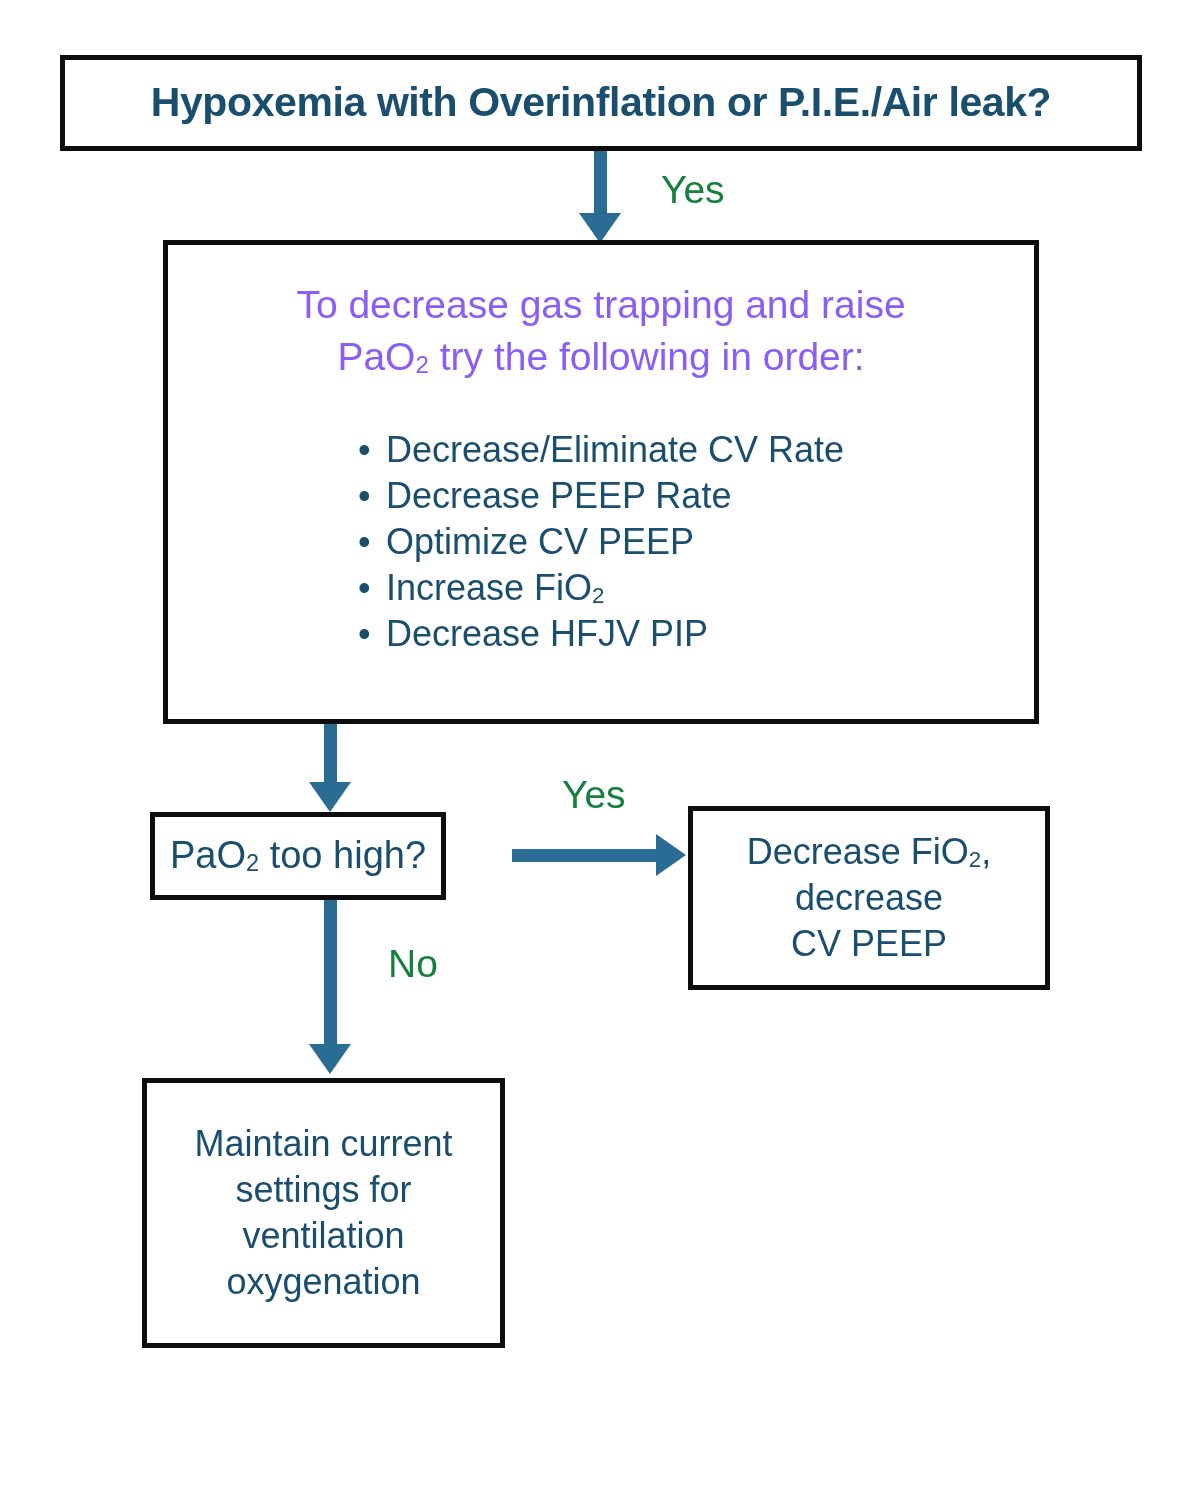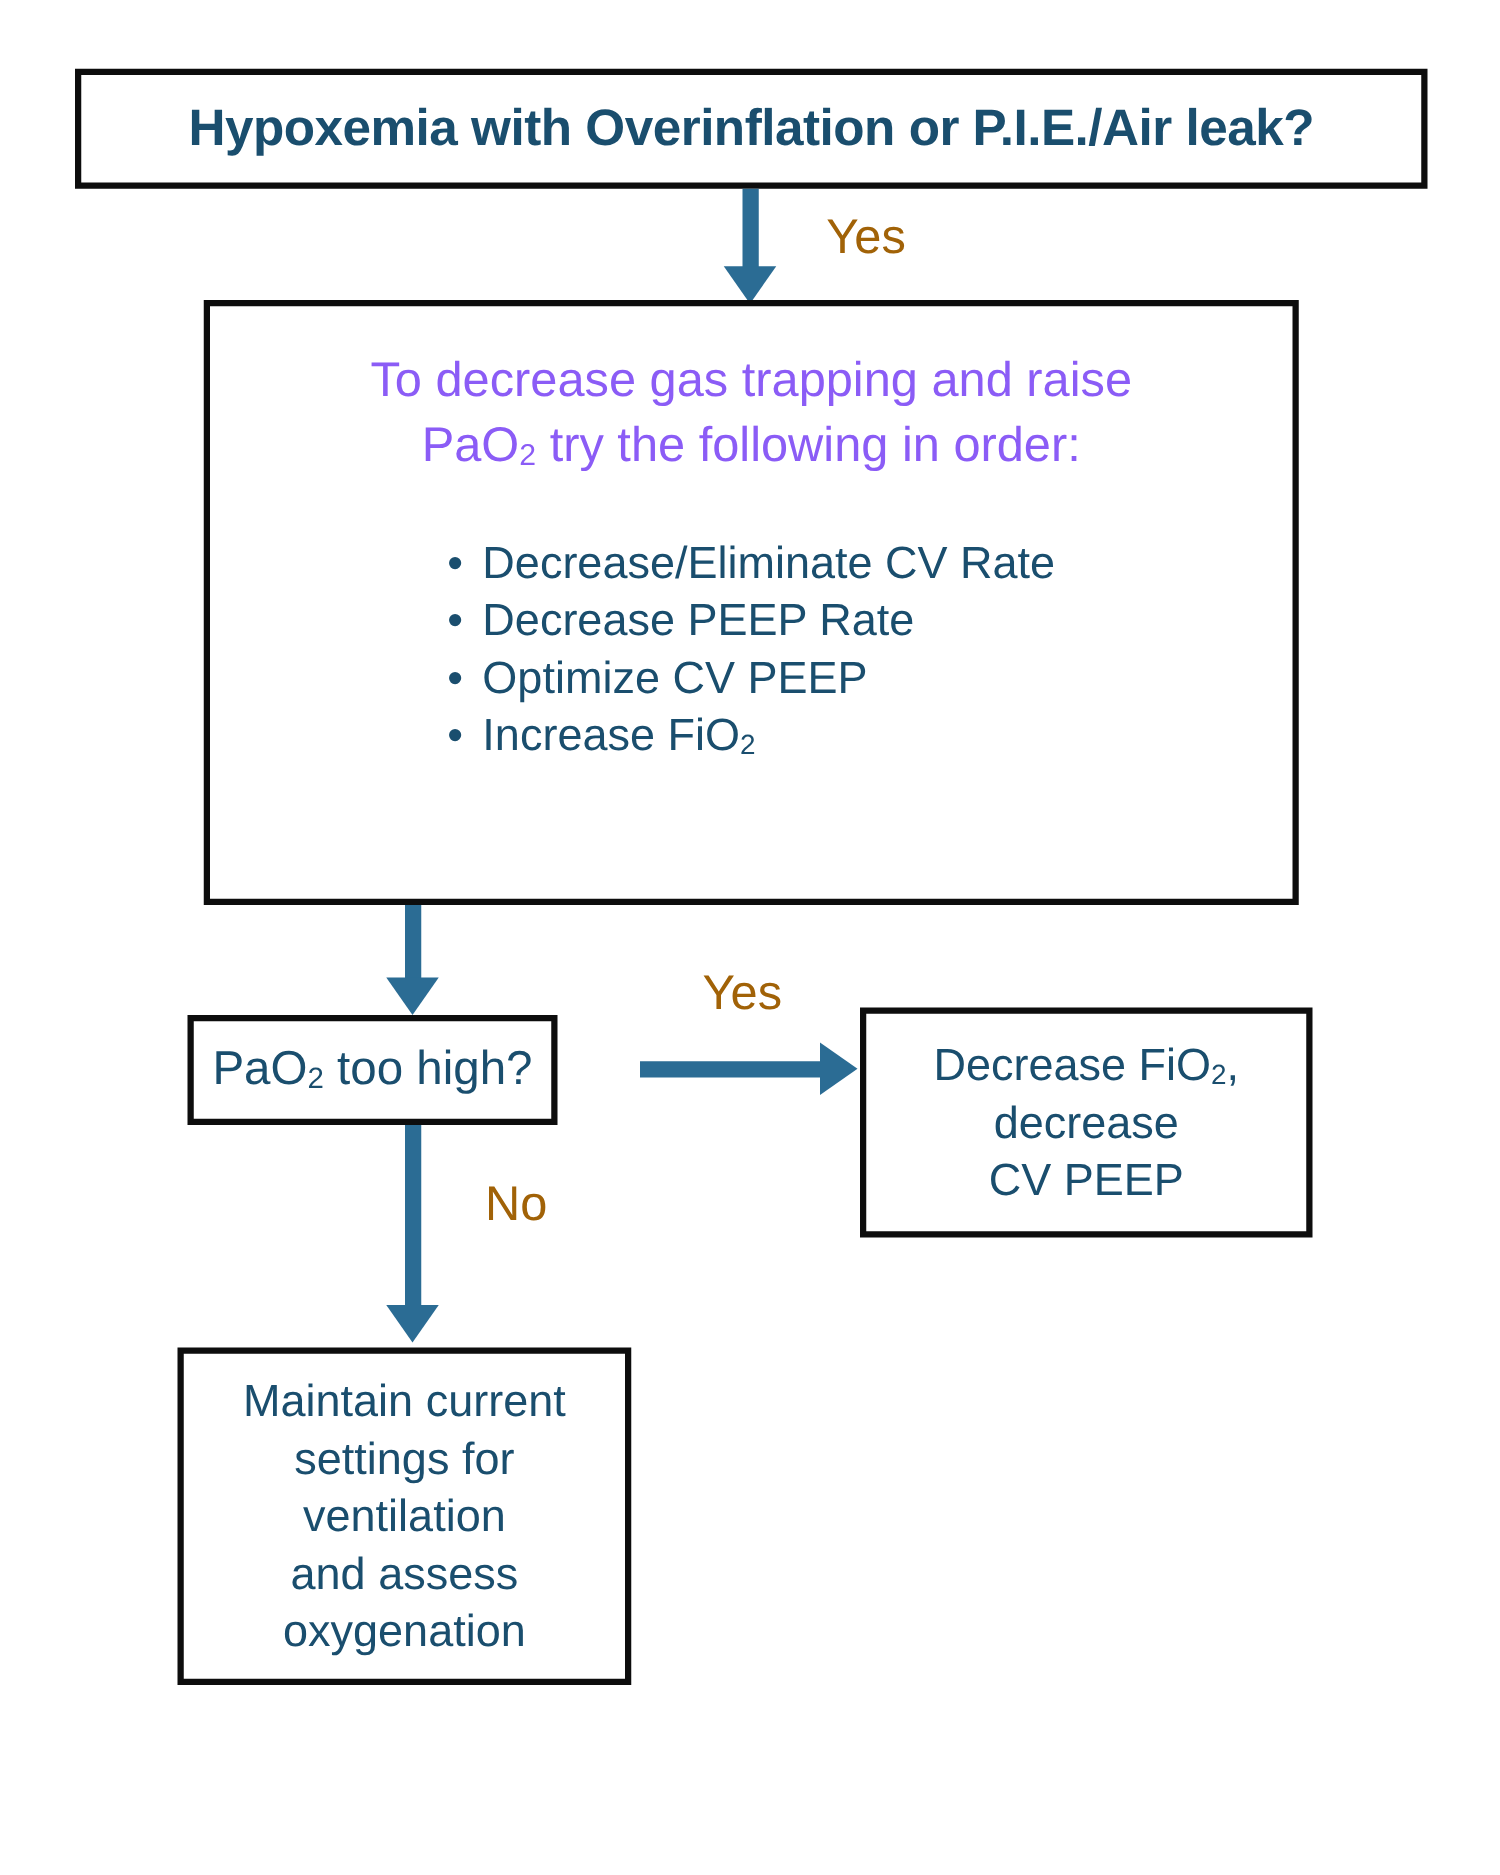--- a/index.html
+++ b/index.html
@@ -139,21 +139,21 @@
     width: 0;
     height: 0;
     border-top: 21px solid transparent;
     border-bottom: 21px solid transparent;
     border-left: 30px solid #2b6c94;
   }
 
   
   .edge-label {
     position: absolute;
-    color: #a16207;
+    color: #15803d;
     font-size: 39px;
     line-height: 1;
     white-space: nowrap;
   }
   #label-yes-1 { left: 661px; top: 170px; }
   #label-yes-2 { left: 562px; top: 775px; }
   #label-no    { left: 388px; top: 944px; }
 
   sub {
     font-size: 0.62em;
@@ -180,20 +180,21 @@
   <div class="node" id="steps-box">
     <div id="steps-heading">
       <div>To decrease gas trapping and raise</div>
       <div>PaO<sub>2</sub> try the following in order:</div>
     </div>
     <ul id="steps-list">
       <li><span class="bullet">•</span><span>Decrease/Eliminate CV Rate</span></li>
       <li><span class="bullet">•</span><span>Decrease PEEP Rate</span></li>
       <li><span class="bullet">•</span><span>Optimize CV PEEP</span></li>
       <li><span class="bullet">•</span><span>Increase FiO<sub>2</sub></span></li>
+      <li><span class="bullet">•</span><span>Decrease HFJV PIP</span></li>
     </ul>
   </div>
 
   <div class="arrow">
     <div class="v-shaft" style="left:324px; top:724px; height:62px;"></div>
     <div class="v-head" style="left:309px; top:782px;"></div>
   </div>
 
   <div class="node" id="decision-box">
     <div class="txt">PaO<sub>2</sub> too high?</div>
@@ -217,18 +218,17 @@
     <div class="v-shaft" style="left:324px; top:900px; height:148px;"></div>
     <div class="v-head" style="left:309px; top:1044px;"></div>
   </div>
   <div class="edge-label" id="label-no">No</div>
 
   <div class="node" id="maintain-box">
     <div class="txt">
       <div>Maintain current</div>
       <div>settings for</div>
       <div>ventilation</div>
-      <div>and assess</div>
       <div>oxygenation</div>
     </div>
   </div>
 
 </div>
 
 </body></html>

